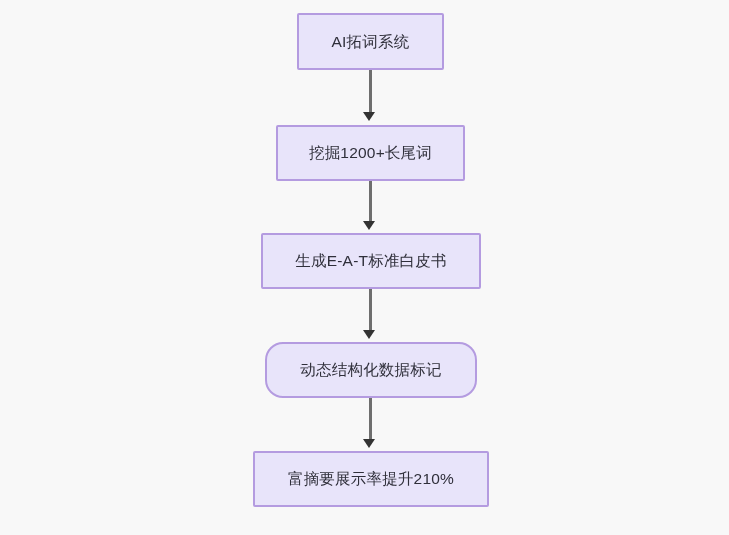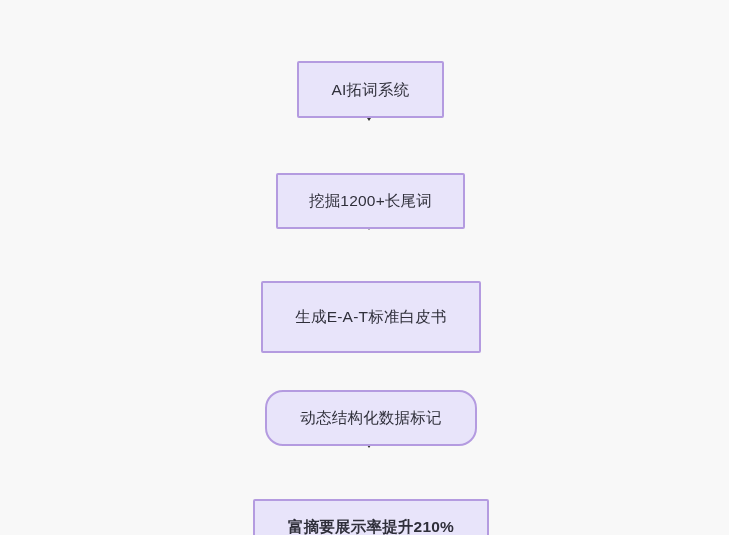--- a/index.html
+++ b/index.html
@@ -25,21 +25,20 @@
     border: 2px solid #b49be0;
     border-radius: 2px;
     display: flex;
     align-items: center;
     justify-content: center;
     color: #2f2f3a;
     font-size: 15.5px;
     line-height: 1;
     letter-spacing: 0.2px;
     white-space: nowrap;
-    margin-top: 48px;
   }
   .node-label {
     display: block;
     padding: 0 6px;
   }
   .edge {
     position: absolute;
     width: 3px;
     background: #6e6e6e;
   }
@@ -70,25 +69,25 @@
   <div class="arrowhead" style="left:363px; top:439px;"></div>
 
   <div class="node" style="left:297px; top:13px; width:147px; height:57px;">
     <span class="node-label">AI拓词系统</span>
   </div>
 
   <div class="node" style="left:276px; top:125px; width:189px; height:56px;">
     <span class="node-label">挖掘1200+长尾词</span>
   </div>
 
-  <div class="node" style="left:261px; top:233px; width:220px; height:72px;">
+  <div class="node" style="left:261px; top:233px; width:220px; height:56px;">
     <span class="node-label">生成E-A-T标准白皮书</span>
   </div>
 
   <div class="node" style="left:265px; top:342px; width:212px; height:56px;border-radius:18px;">
     <span class="node-label">动态结构化数据标记</span>
   </div>
 
-  <div class="node" style="left:253px; top:451px; width:236px; height:56px;font-weight:bold;">
+  <div class="node" style="left:253px; top:451px; width:236px; height:56px;">
     <span class="node-label">富摘要展示率提升210%</span>
   </div>
 
 </div>
 
 </body></html>

